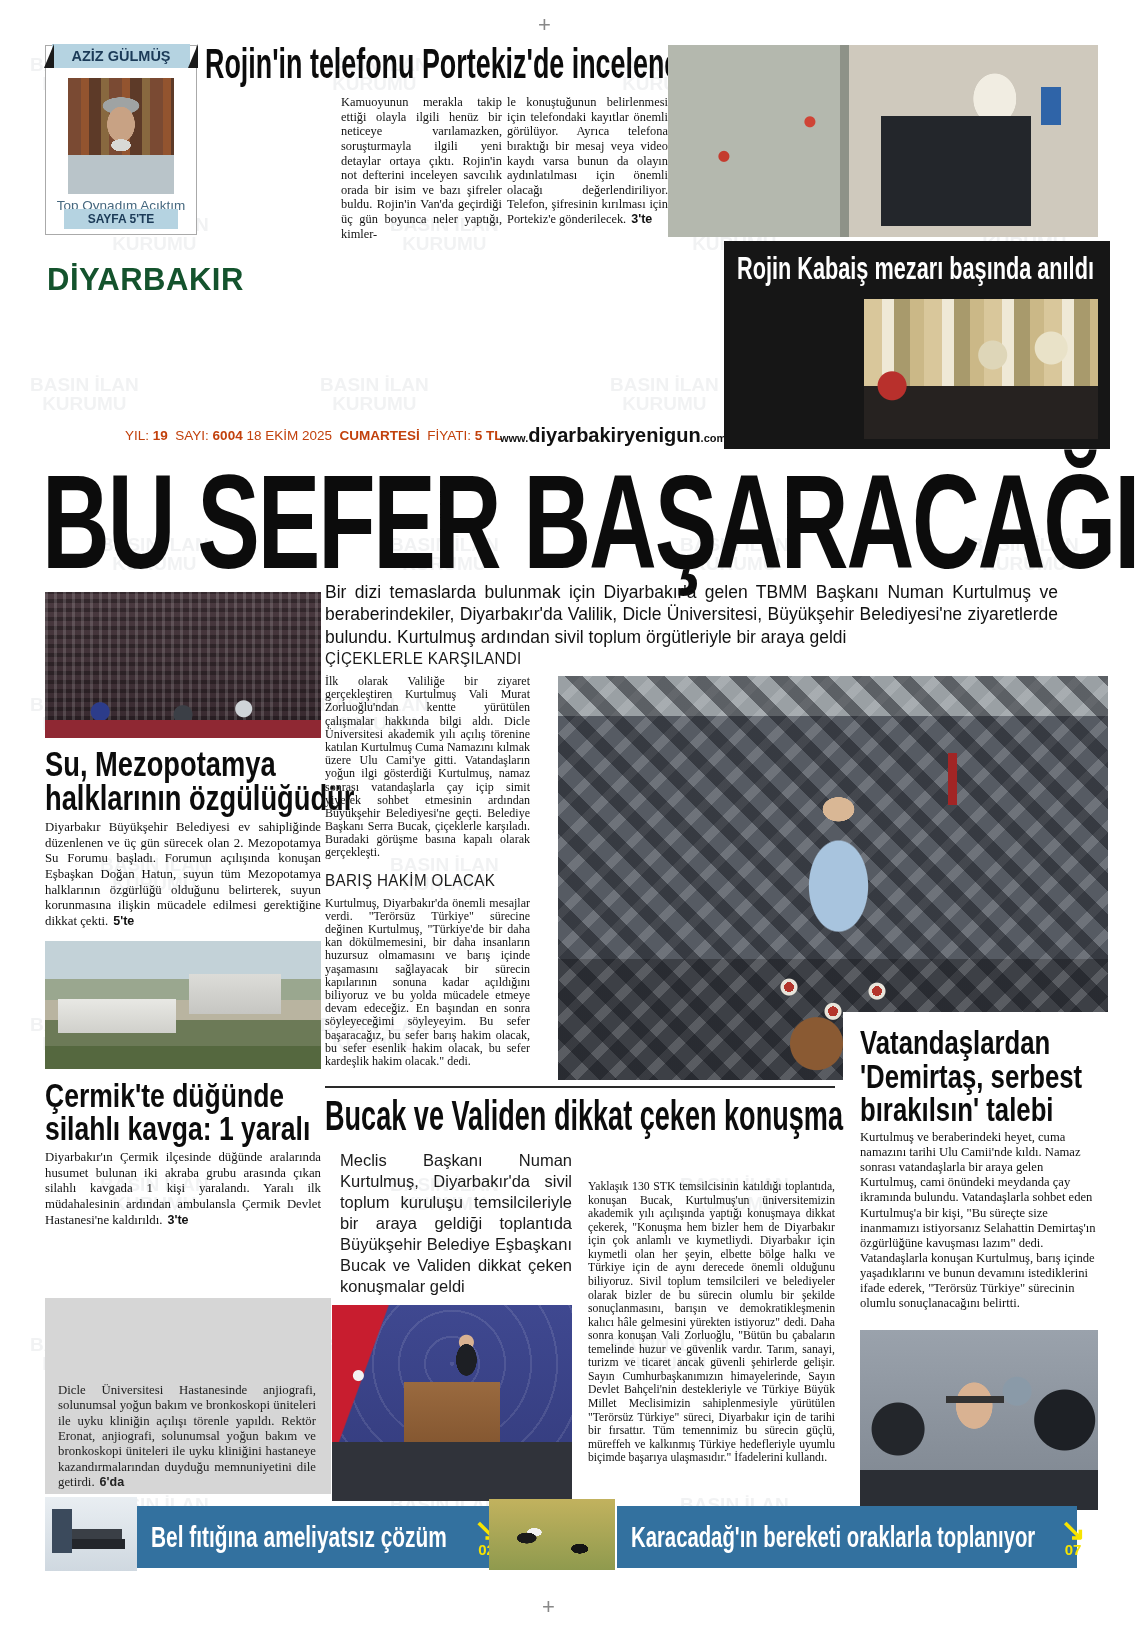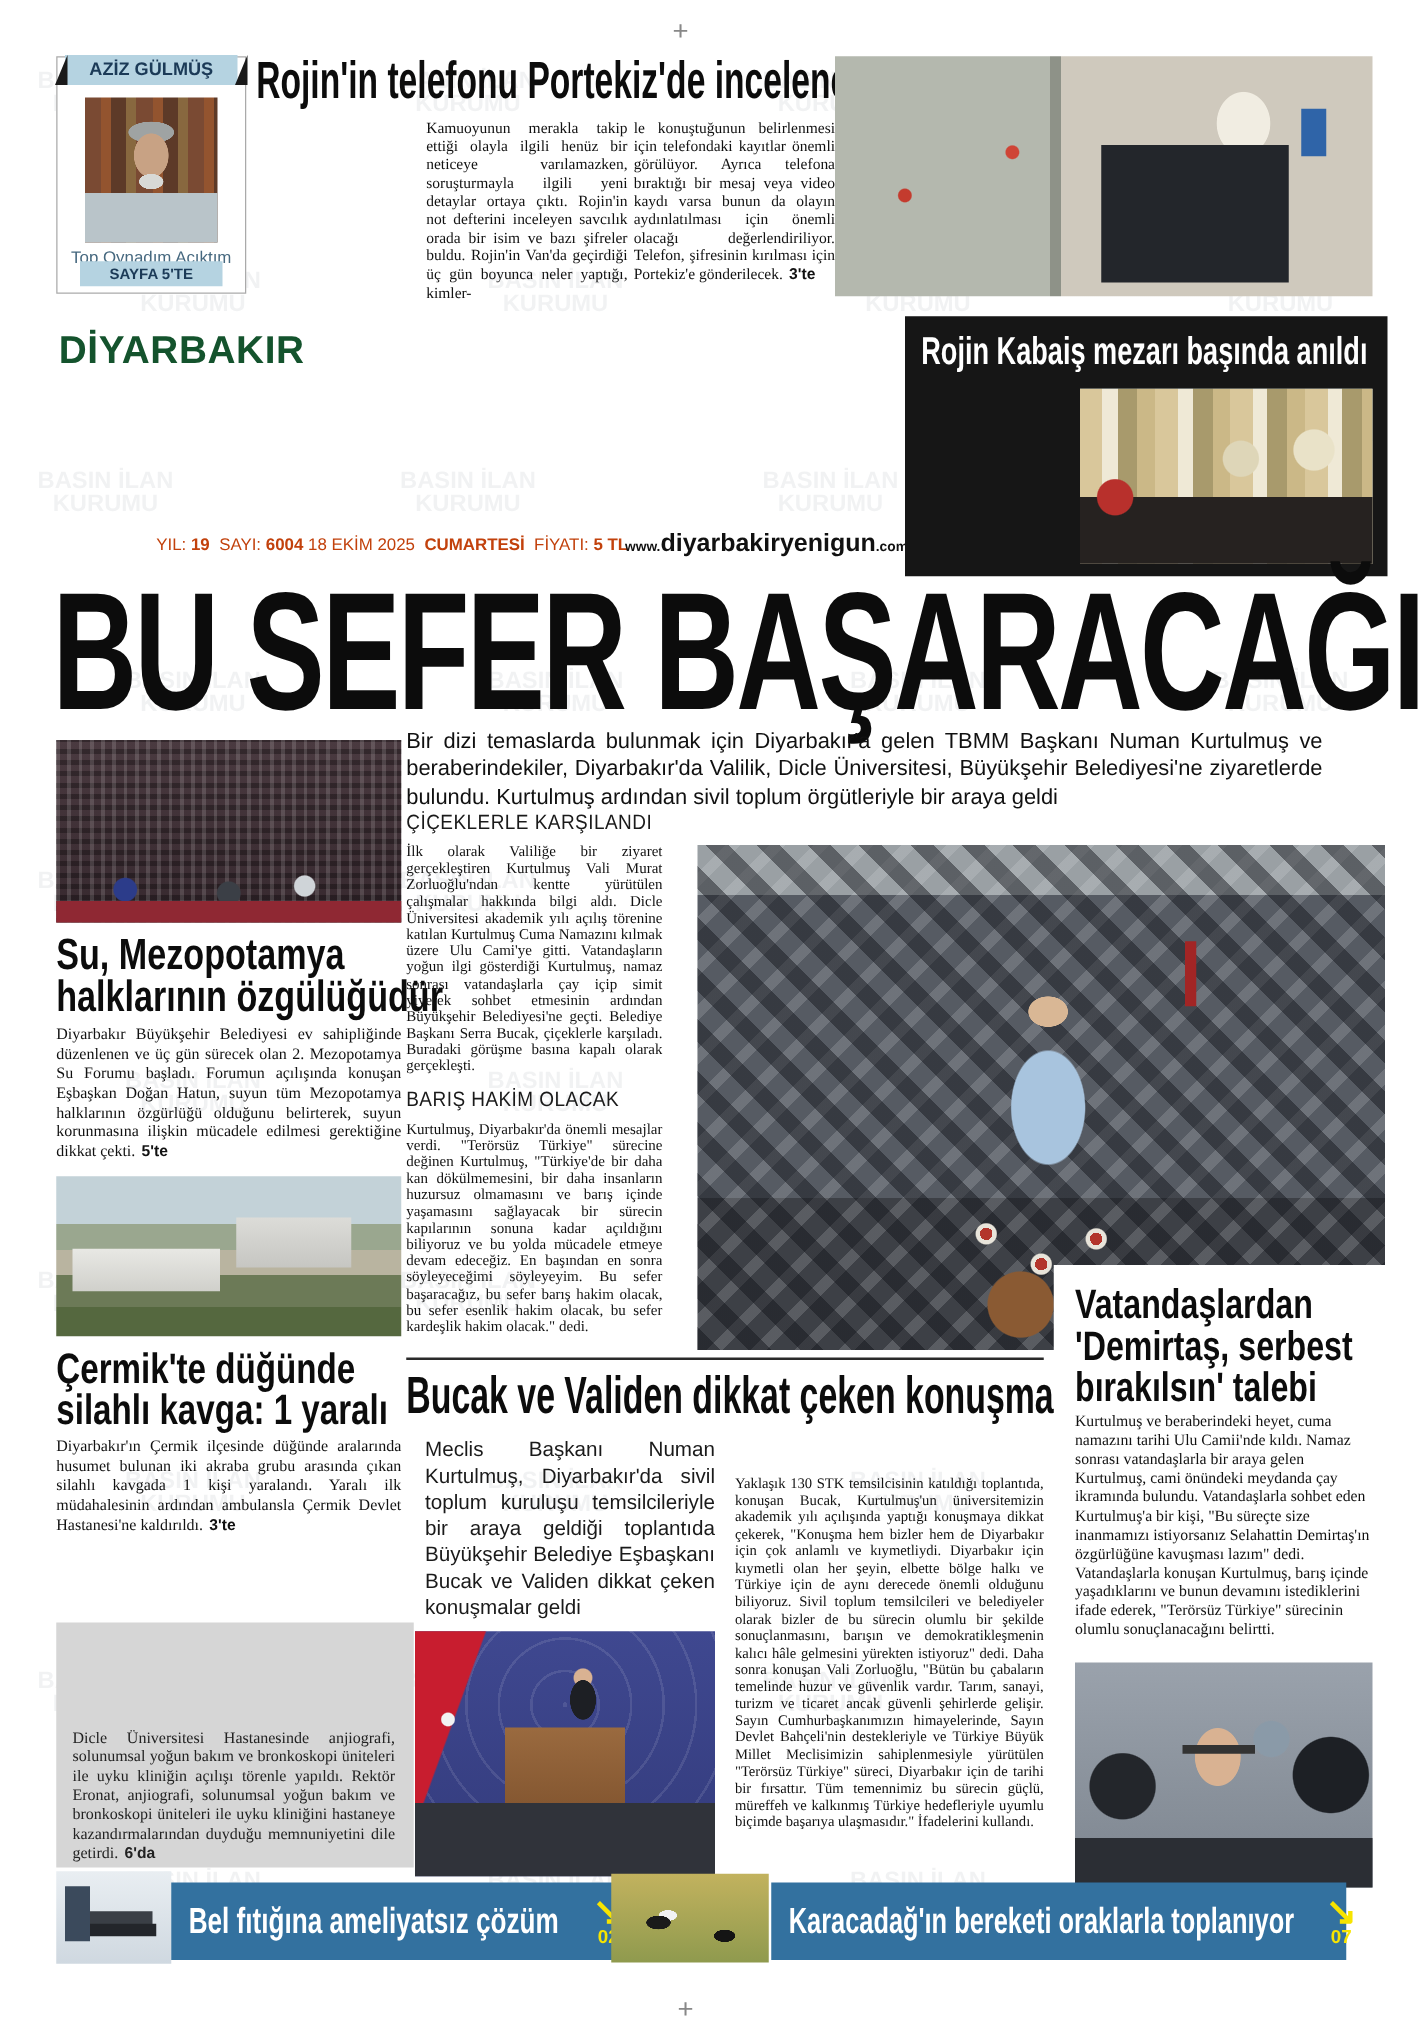--- a/index.html
+++ b/index.html
@@ -163,21 +163,21 @@
     <span style="font-weight:700;">6004</span>
     <span style="font-weight:400;">18 EKİM 2025</span>&nbsp;
     <span style="font-weight:700;">CUMARTESİ</span>&nbsp;
     <span style="font-weight:400;">FİYATI:</span>
     <span style="font-weight:700;">5 TL</span>
   </div>
   <div class="abs" style="left:500px;top:424px;width:215px;text-align:right;color:#111;">
     <span style="font-size:11px;font-weight:700;">www.</span><span style="font-size:20px;font-weight:700;">diyarbakiryenigun</span><span style="font-size:11px;font-weight:700;">.com</span>
   </div>
 
-  <div class="abs" style="left:724px;top:253px;width:386px;height:208px;background:#161616;">
+  <div class="abs" style="left:724px;top:241px;width:386px;height:208px;background:#161616;">
     <div class="cond" style="position:absolute;left:13px;top:13px;font-size:31px;color:#fff;">
       <span class="sx" style="transform:scaleX(0.70);color:#fff;">Rojin Kabaiş mezarı başında anıldı</span>
     </div>
     <div class="photo" style="left:140px;top:58px;width:234px;height:140px;
         background:
           radial-gradient(circle at 12% 62%, #b8302c 0 14px, transparent 15px),
           radial-gradient(circle at 80% 35%, #e9e2c8 0 16px, transparent 17px),
           radial-gradient(circle at 55% 40%, #ded6b8 0 14px, transparent 15px),
           linear-gradient(0deg, #262220 0 38%, transparent 38%),
           repeating-linear-gradient(90deg, #d9c79b 0 18px, #efe9d6 18px 30px, #a89a6c 30px 46px, #cbb887 46px 60px),

